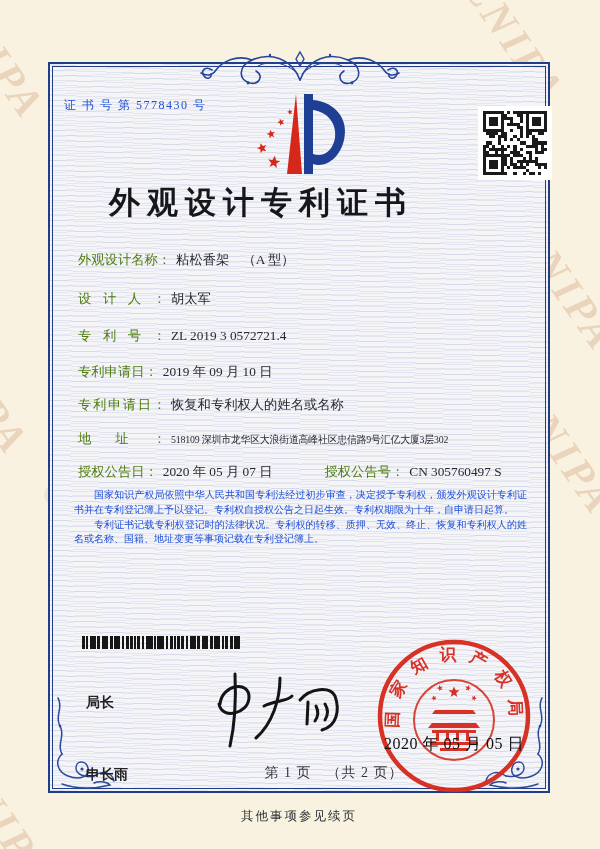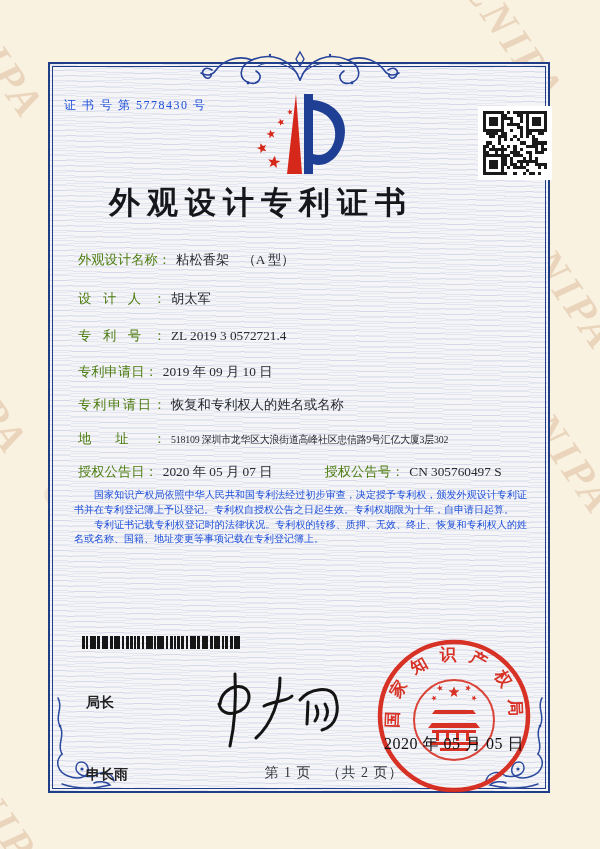--- a/index.html
+++ b/index.html
@@ -251,15 +251,16 @@
         <rect x="68" y="106" width="48" height="3"></rect>
         <rect x="78" y="112" width="28" height="3"></rect>
       </g>
       <text font-size="16.5" font-weight="bold" fill="#d6281a" letter-spacing="12" font-family="Liberation Serif, DejaVu Serif, serif">
         <textPath href="#sealArc" startOffset="50%" text-anchor="middle">国家知识产权局</textPath>
       </text>
     </svg>
     <div class="seal-date">2020 年 05 月 05 日</div>
 
     <div class="page-info">第 1 页　（共 2 页）</div>
+    <div class="continuation-note">其他事项参见续页</div>
 
   </div>
 </div>
 
 </body></html>

